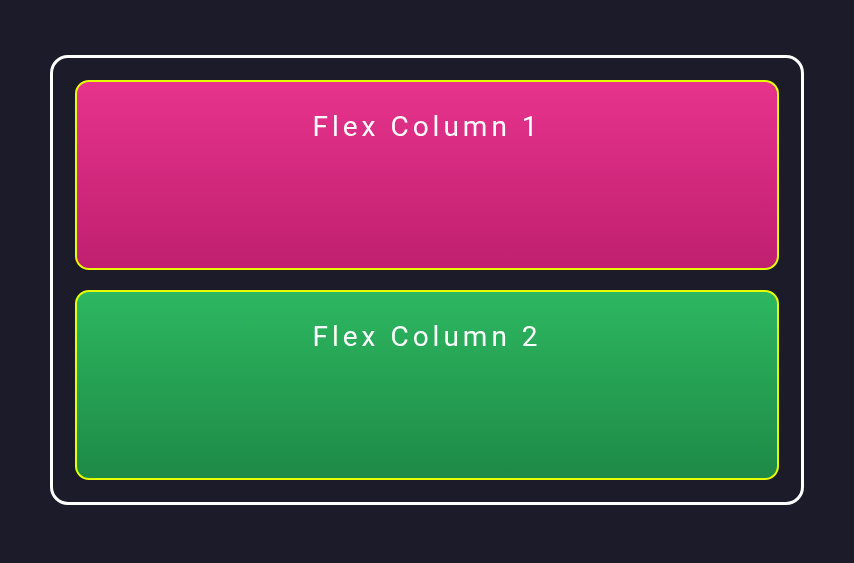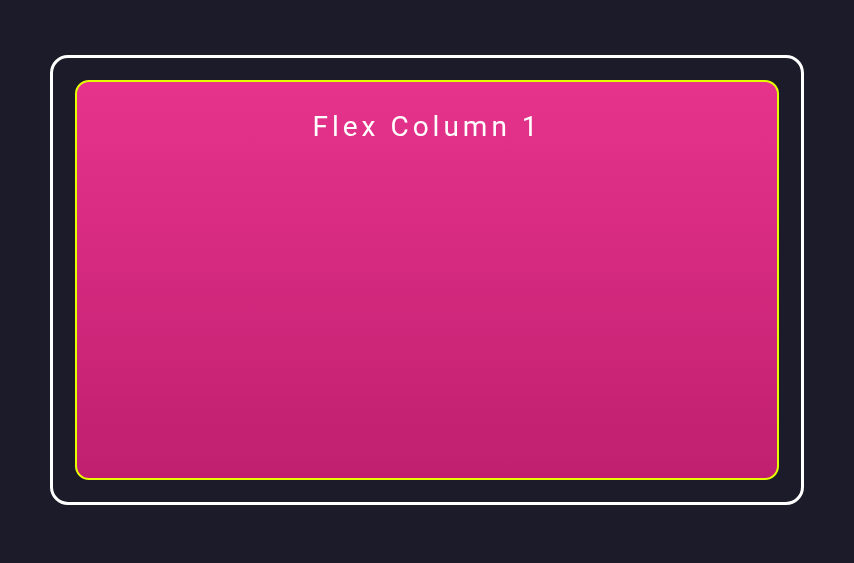--- a/index.html
+++ b/index.html
@@ -50,13 +50,16 @@
       letter-spacing: 4px;
     }
   </style>
 </head>
 <body>
 
 <div class="outer-container">
   <div class="flex-column col-1">
     <h2 class="col-heading">Flex Column 1</h2>
   </div>
+  <div class="flex-column col-2">
+    <h2 class="col-heading">Flex Column 2</h2>
+  </div>
 </div>
 
 </body></html>

